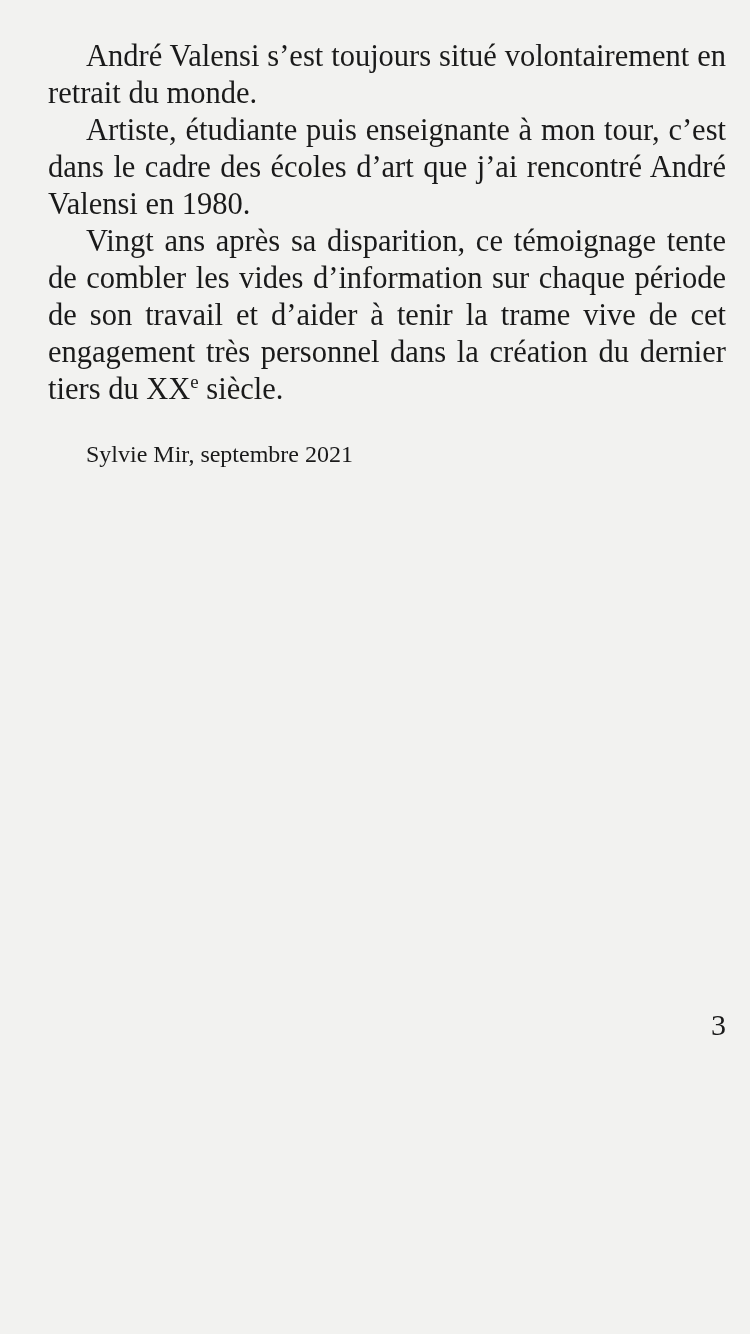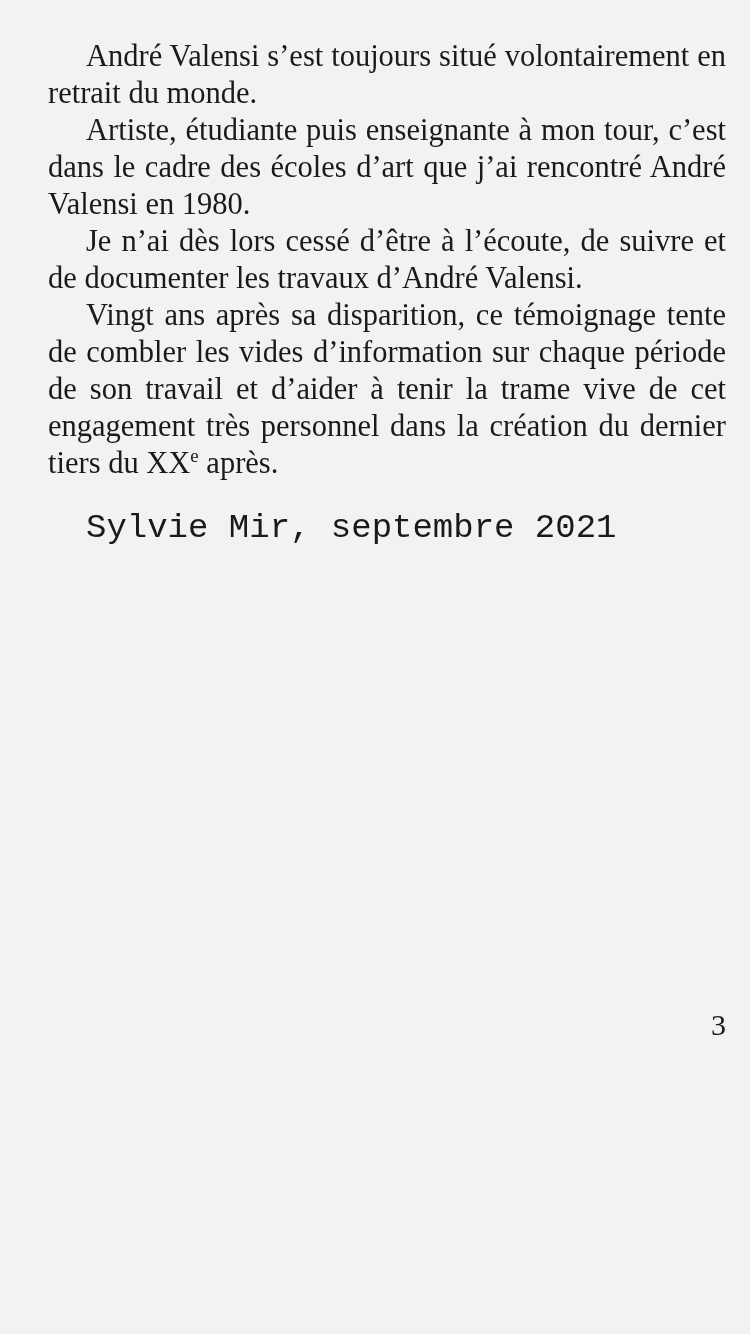--- a/index.html
+++ b/index.html
@@ -30,25 +30,24 @@
     text-align: justify;
     text-justify: inter-word;
     hyphens: manual;
   }
   .body-text p {
     margin: 0;
     text-indent: 38px;
   }
   .signature {
     margin-top: 28px;
-    font-size: 34px;
+    font-size: 24px;
     line-height: 37px;
     text-align: left;
     text-indent: 38px;
-    font-family: Liberation Mono, monospace;
   }
   sup.ordinal {
     font-size: 0.62em;
     vertical-align: super;
     line-height: 0;
   }
   .folio {
     position: absolute;
     right: 36px;
     bottom: 30px;
@@ -58,21 +57,20 @@
   }
 </style>
 </head>
 <body>
 
 <div class="page">
 
   <div class="body-text">
     <p>André Valensi s’est toujours situé volontairement en retrait du monde.</p>
     <p>Artiste, étudiante puis enseignante à mon tour, c’est dans le cadre des écoles d’art que j’ai rencontré André Valensi en 1980.</p>
-    <p>Je n’ai dès lors cessé d’être à l’écoute, de suivre et de documenter les travaux d’André Valensi.</p>
-    <p><span>Vingt ans après sa disparition, ce témoignage tente de combler les vides d’information sur chaque période de son travail et d’aider à tenir la trame vive de cet engagement très personnel dans la création du dernier tiers du XX</span><sup class="ordinal">e</sup><span> après.</span></p>
+    <p><span>Vingt ans après sa disparition, ce témoignage tente de combler les vides d’information sur chaque période de son travail et d’aider à tenir la trame vive de cet engagement très personnel dans la création du dernier tiers du XX</span><sup class="ordinal">e</sup><span> siècle.</span></p>
   </div>
 
   <div class="signature">Sylvie Mir, septembre 2021</div>
 
   <div class="folio">3</div>
 
 </div>
 
 </body></html>

